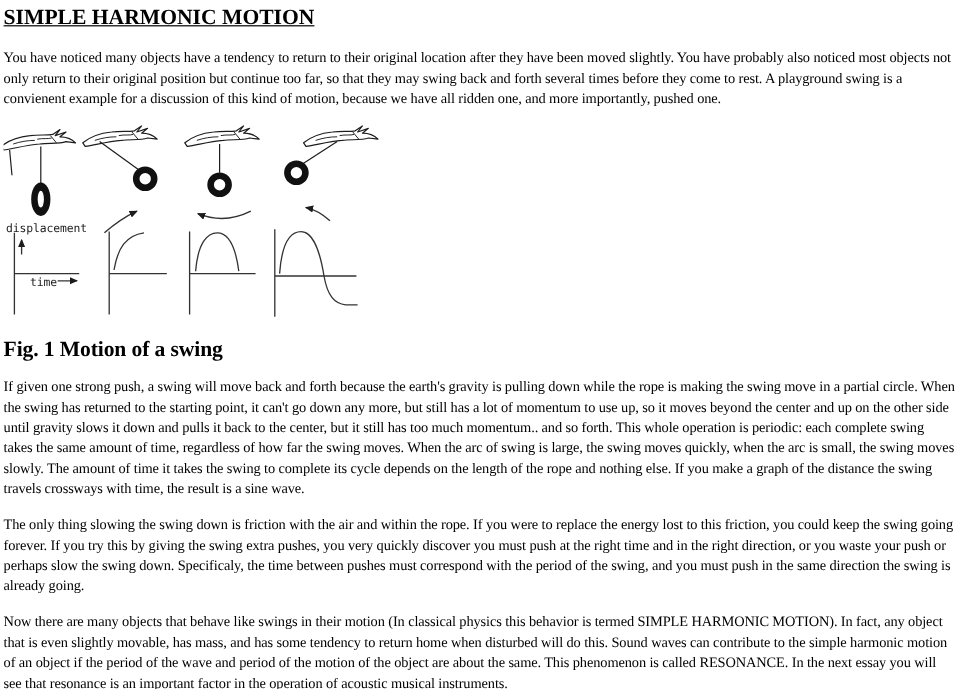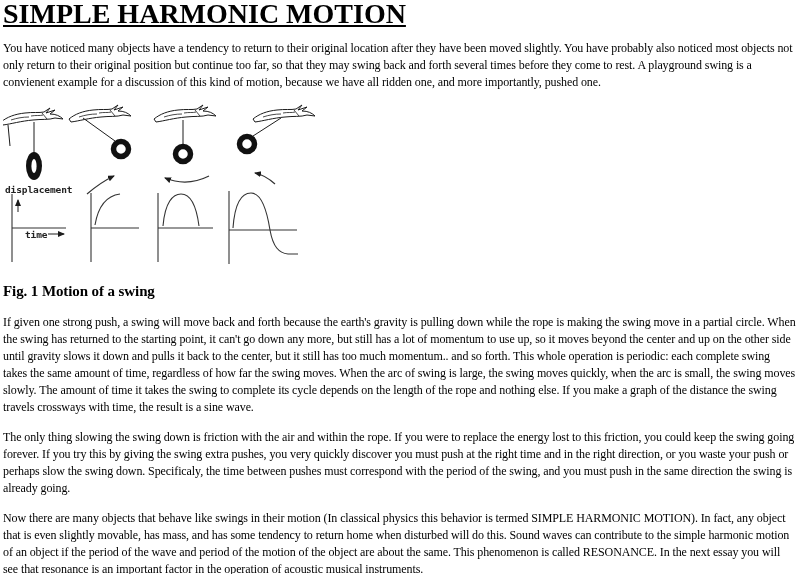--- a/index.html
+++ b/index.html
@@ -7,32 +7,32 @@
     width: 794px;
     padding: 1px 3px 0 3px;
     font-family: "Liberation Serif", serif;
     color: #000;
     font-size: 12px;
     line-height: 17px;
     letter-spacing: -0.1px;
   }
   h1.page-title {
     font-family: "Liberation Serif", serif;
-    font-size: 28px;
+    font-size: 18px;
     line-height: 26px;
     font-weight: bold;
     margin: 0 0 13px 0;
     text-decoration: underline;
     letter-spacing: 0;
   }
   p.body-text { margin: 13px 0; font-family: Liberation Serif, serif; }
-  .figure-wrap { margin: 6px 0 0 0; font-weight: bold; }
+  .figure-wrap { margin: 6px 0 0 0; }
   p.fig-caption {
     font-weight: bold;
-    font-size: 15px;
+    font-size: 18px;
     margin: 12px 0 14px 0;
   }
   svg text.diagram-label {
     font-family: "DejaVu Sans Mono", monospace;
     font-size: 9.5px;
     fill: #222;
   }
 </style>
 </head>
 <body>

